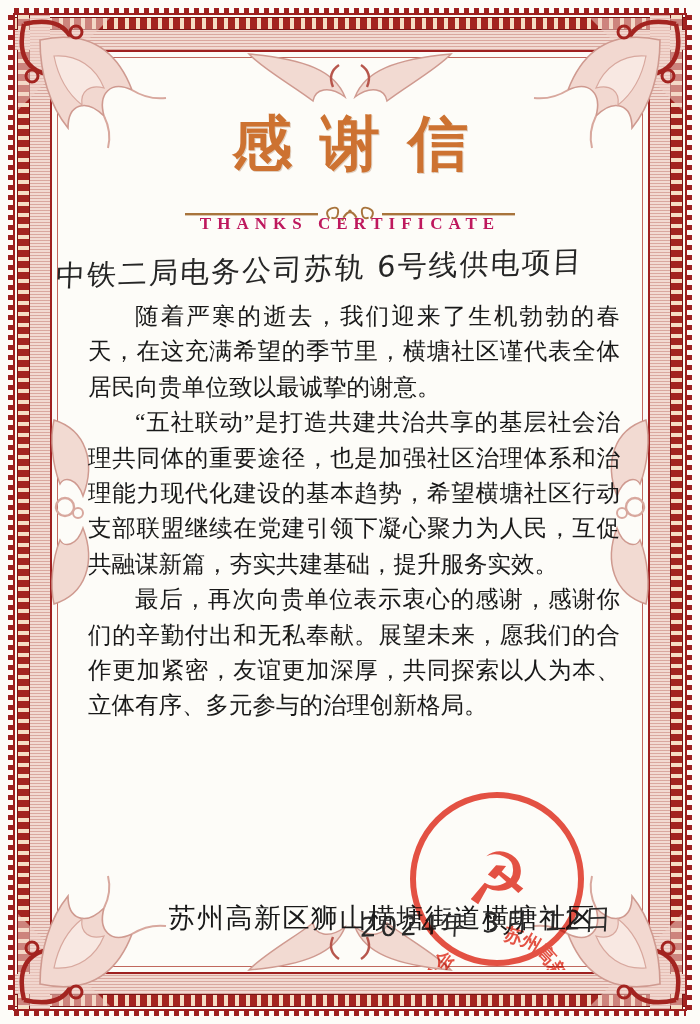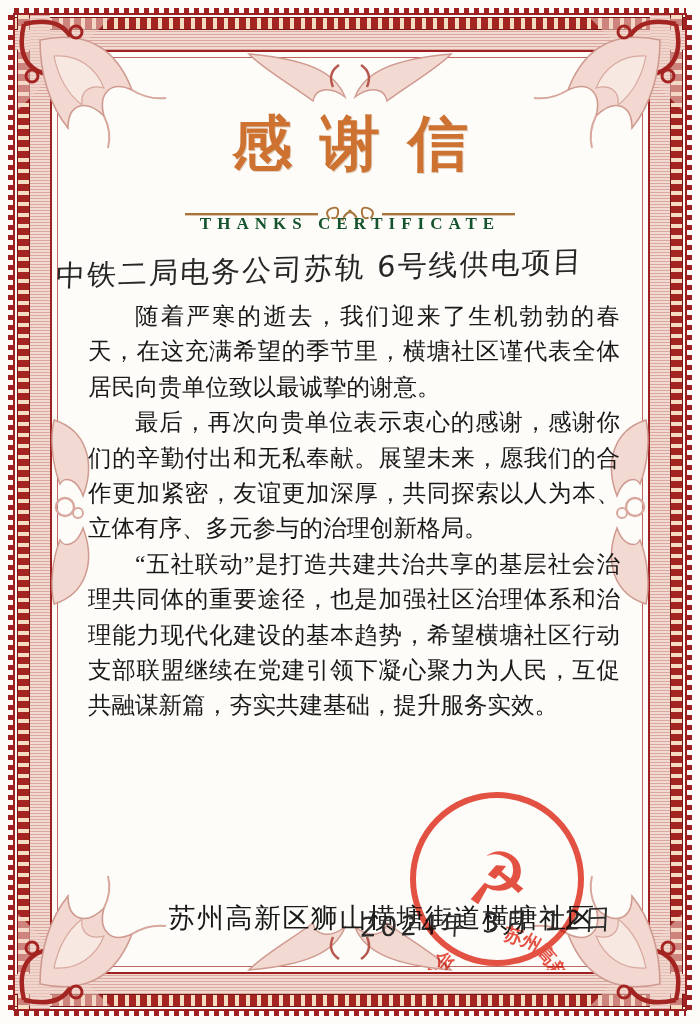--- a/index.html
+++ b/index.html
@@ -37,21 +37,21 @@
   .edge-h.top{top:51px;transform:translateX(-50%);}
   .edge-h.bottom{bottom:51px;transform:translateX(-50%) scaleY(-1);}
   
   .title{position:absolute;top:104px;left:0;width:700px;text-align:center;
          font-size:60px;font-weight:bold;color:#cd7231;letter-spacing:28px;padding-left:28px;
          box-sizing:border-box;text-shadow:1px 1px 0 rgba(138,74,26,.25);}
   .divider-row{position:absolute;top:203px;left:185px;width:330px;display:flex;align-items:center;}
   .divider-row .line{flex:1;height:2px;background:#a8743c;box-shadow:0 1px 0 rgba(168,116,60,.4);}
   .divider-row .orn{width:56px;height:22px;flex:0 0 auto;margin:0 4px;}
   .subtitle{position:absolute;top:214px;left:0;width:700px;text-align:center;
-            font-size:17px;font-weight:bold;color:#14532d;letter-spacing:6px;}
+            font-size:17px;font-weight:bold;color:#be185d;letter-spacing:6px;}
   .recipient{position:absolute;top:250px;left:56px;width:480px;font-family:"DejaVu Sans",sans-serif;
              font-size:29px;color:#262626;transform:rotate(-1.6deg) skewX(-4deg);letter-spacing:2px;
              white-space:nowrap;}
   .body-text{position:absolute;top:299px;left:88px;width:532px;font-size:23.5px;line-height:35.4px;
              font-weight:normal;color:#191919;text-align:justify;}
   .body-text p{margin:0;text-indent:2em;}
   .signature{position:absolute;top:900px;right:104px;font-size:27px;font-weight:normal;color:#191919;
              letter-spacing:1.5px;white-space:nowrap;}
   .date{position:absolute;top:906px;left:360px;width:220px;text-align:center;
         font-family:"DejaVu Sans",sans-serif;font-size:27px;color:#2a2a2a;
@@ -156,22 +156,22 @@
       <circle cx="38" cy="17" r="1.4" fill="#a8743c"></circle>
     </svg>
     <div class="line"></div>
   </div>
   <div class="subtitle">THANKS CERTIFICATE</div>
 
   <div class="recipient">中铁二局电务公司苏轨 6号线供电项目</div>
 
   <div class="body-text">
     <p>随着严寒的逝去，我们迎来了生机勃勃的春天，在这充满希望的季节里，横塘社区谨代表全体居民向贵单位致以最诚挚的谢意。</p>
+    <p>“五社联动”是打造共建共治共享的基层社会治理共同体的重要途径，也是加强社区治理体系和治理能力现代化建设的基本趋势，希望横塘社区行动支部联盟继续在党建引领下凝心聚力为人民，互促共融谋新篇，夯实共建基础，提升服务实效。</p>
     <p>最后，再次向贵单位表示衷心的感谢，感谢你们的辛勤付出和无私奉献。展望未来，愿我们的合作更加紧密，友谊更加深厚，共同探索以人为本、立体有序、多元参与的治理创新格局。</p>
-    <p>“五社联动”是打造共建共治共享的基层社会治理共同体的重要途径，也是加强社区治理体系和治理能力现代化建设的基本趋势，希望横塘社区行动支部联盟继续在党建引领下凝心聚力为人民，互促共融谋新篇，夯实共建基础，提升服务实效。</p>
   </div>
 
   <div class="signature">苏州高新区狮山横塘街道横塘社区</div>
   <div class="date">2024年 3月 12日</div>
 
   <svg class="seal" viewBox="0 0 182 182">
     <circle cx="91" cy="91" r="84" fill="none" stroke="#e23a2b" stroke-width="6"></circle>
     <defs>
       <path id="sealArc" d="M91 152 A61 61 0 1 1 90.98 152"></path>
     </defs>

